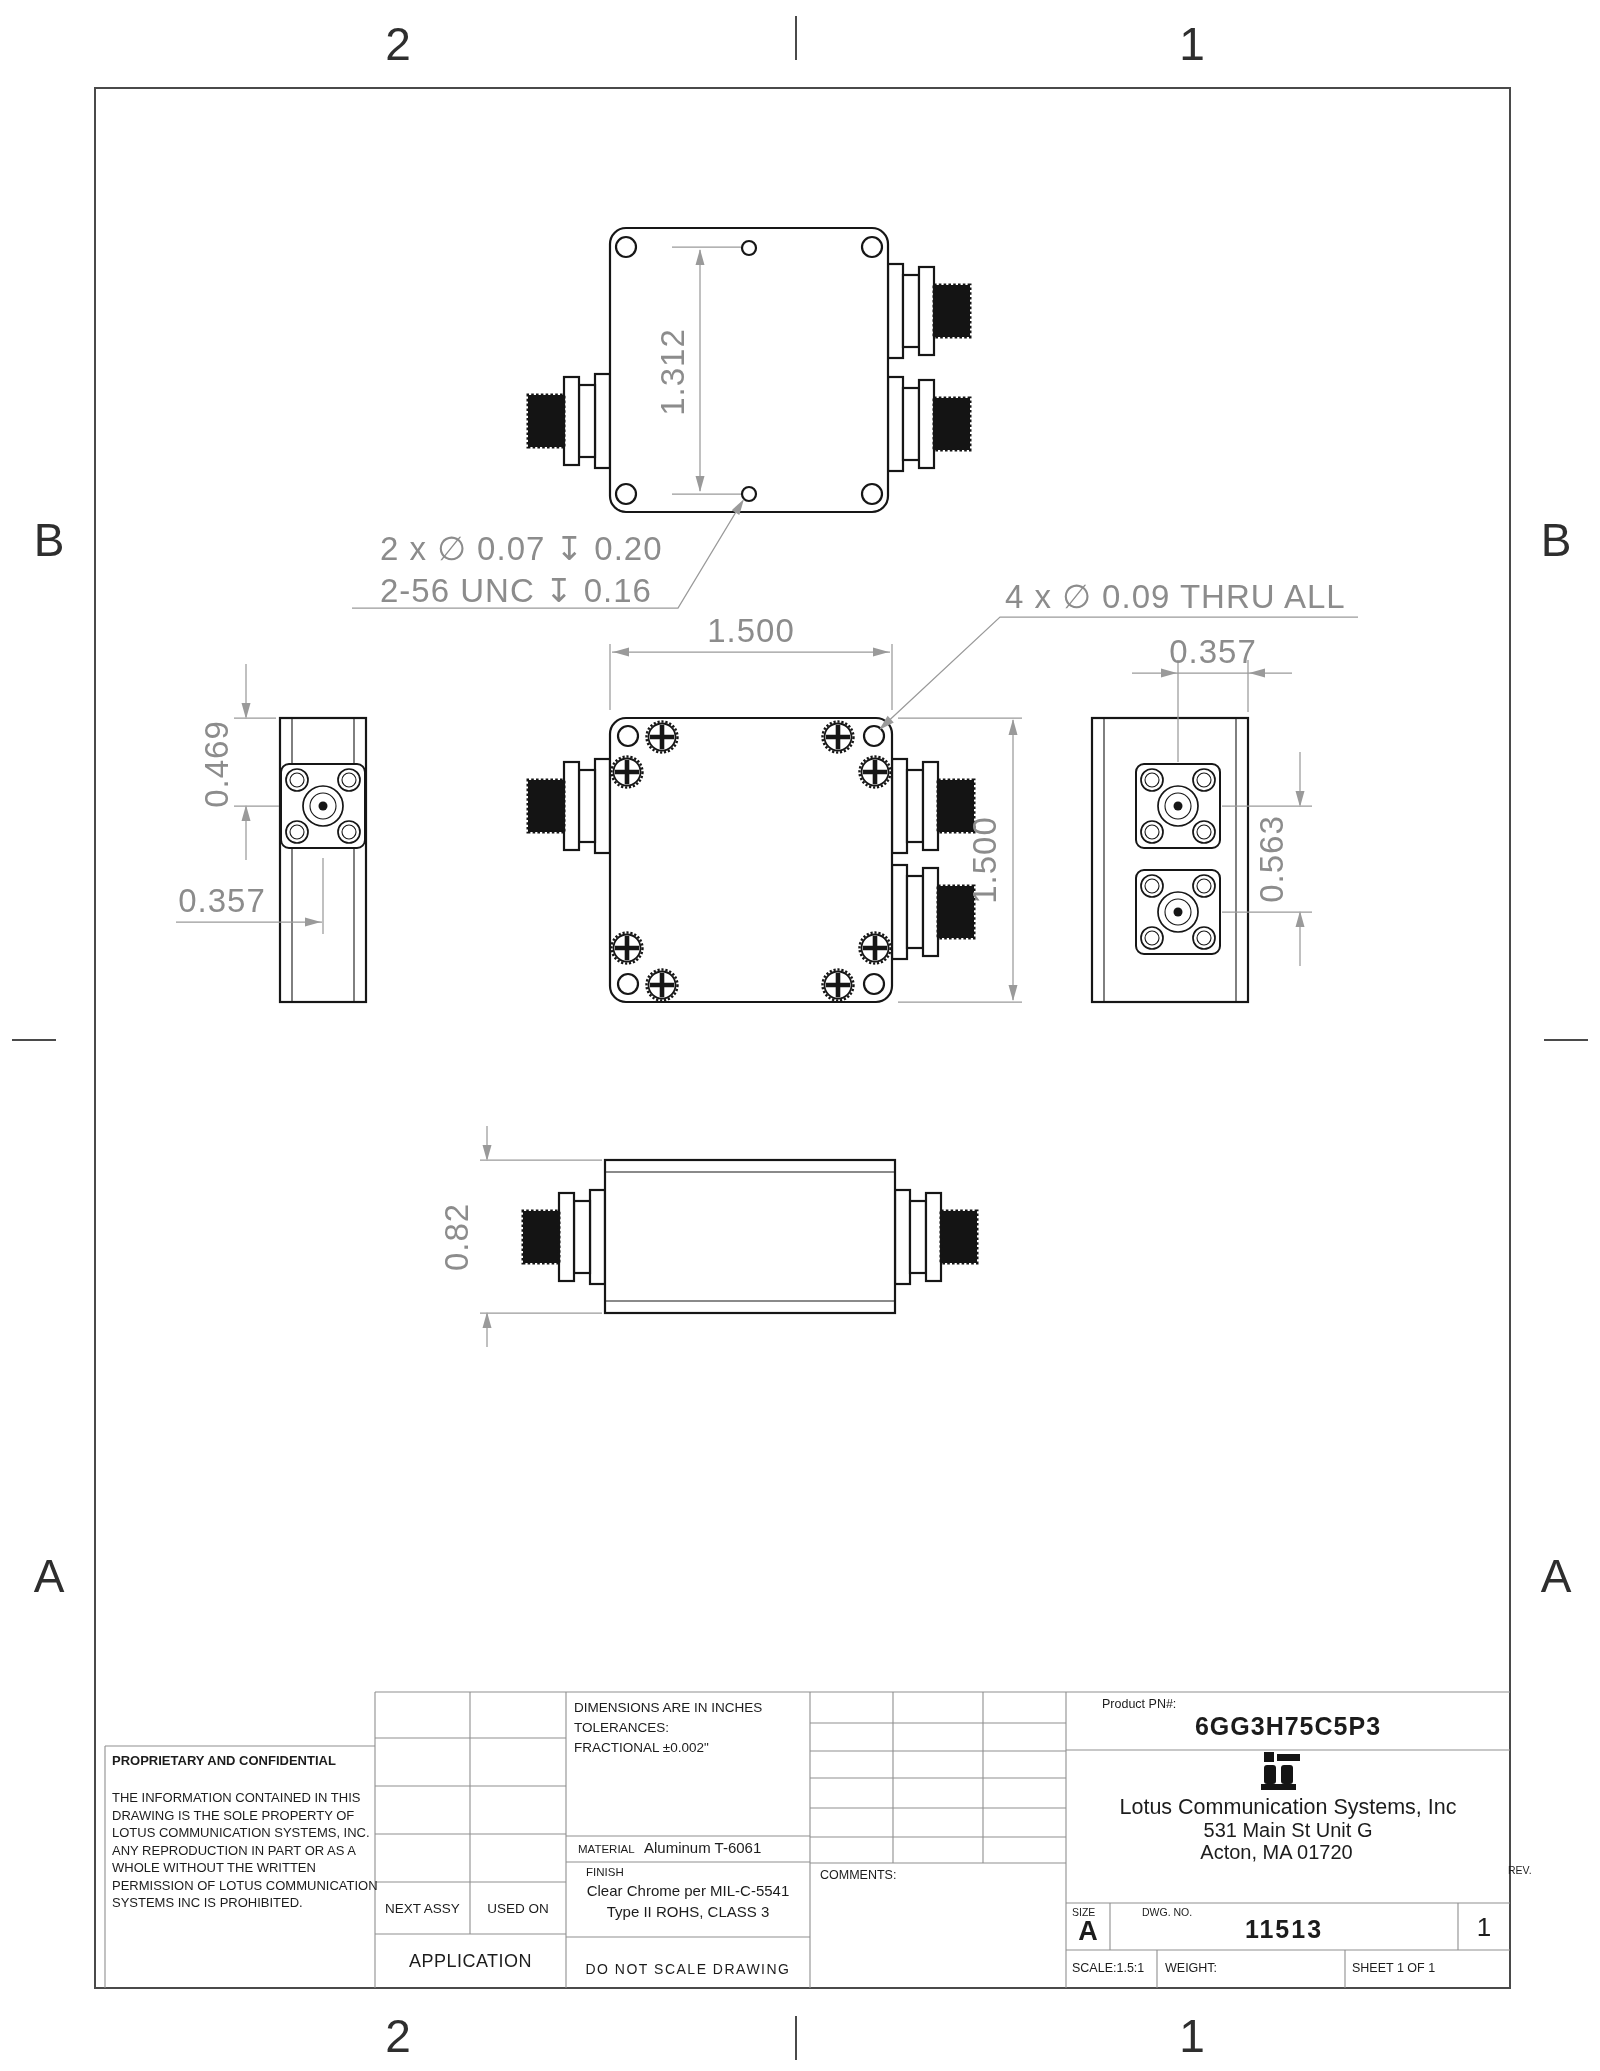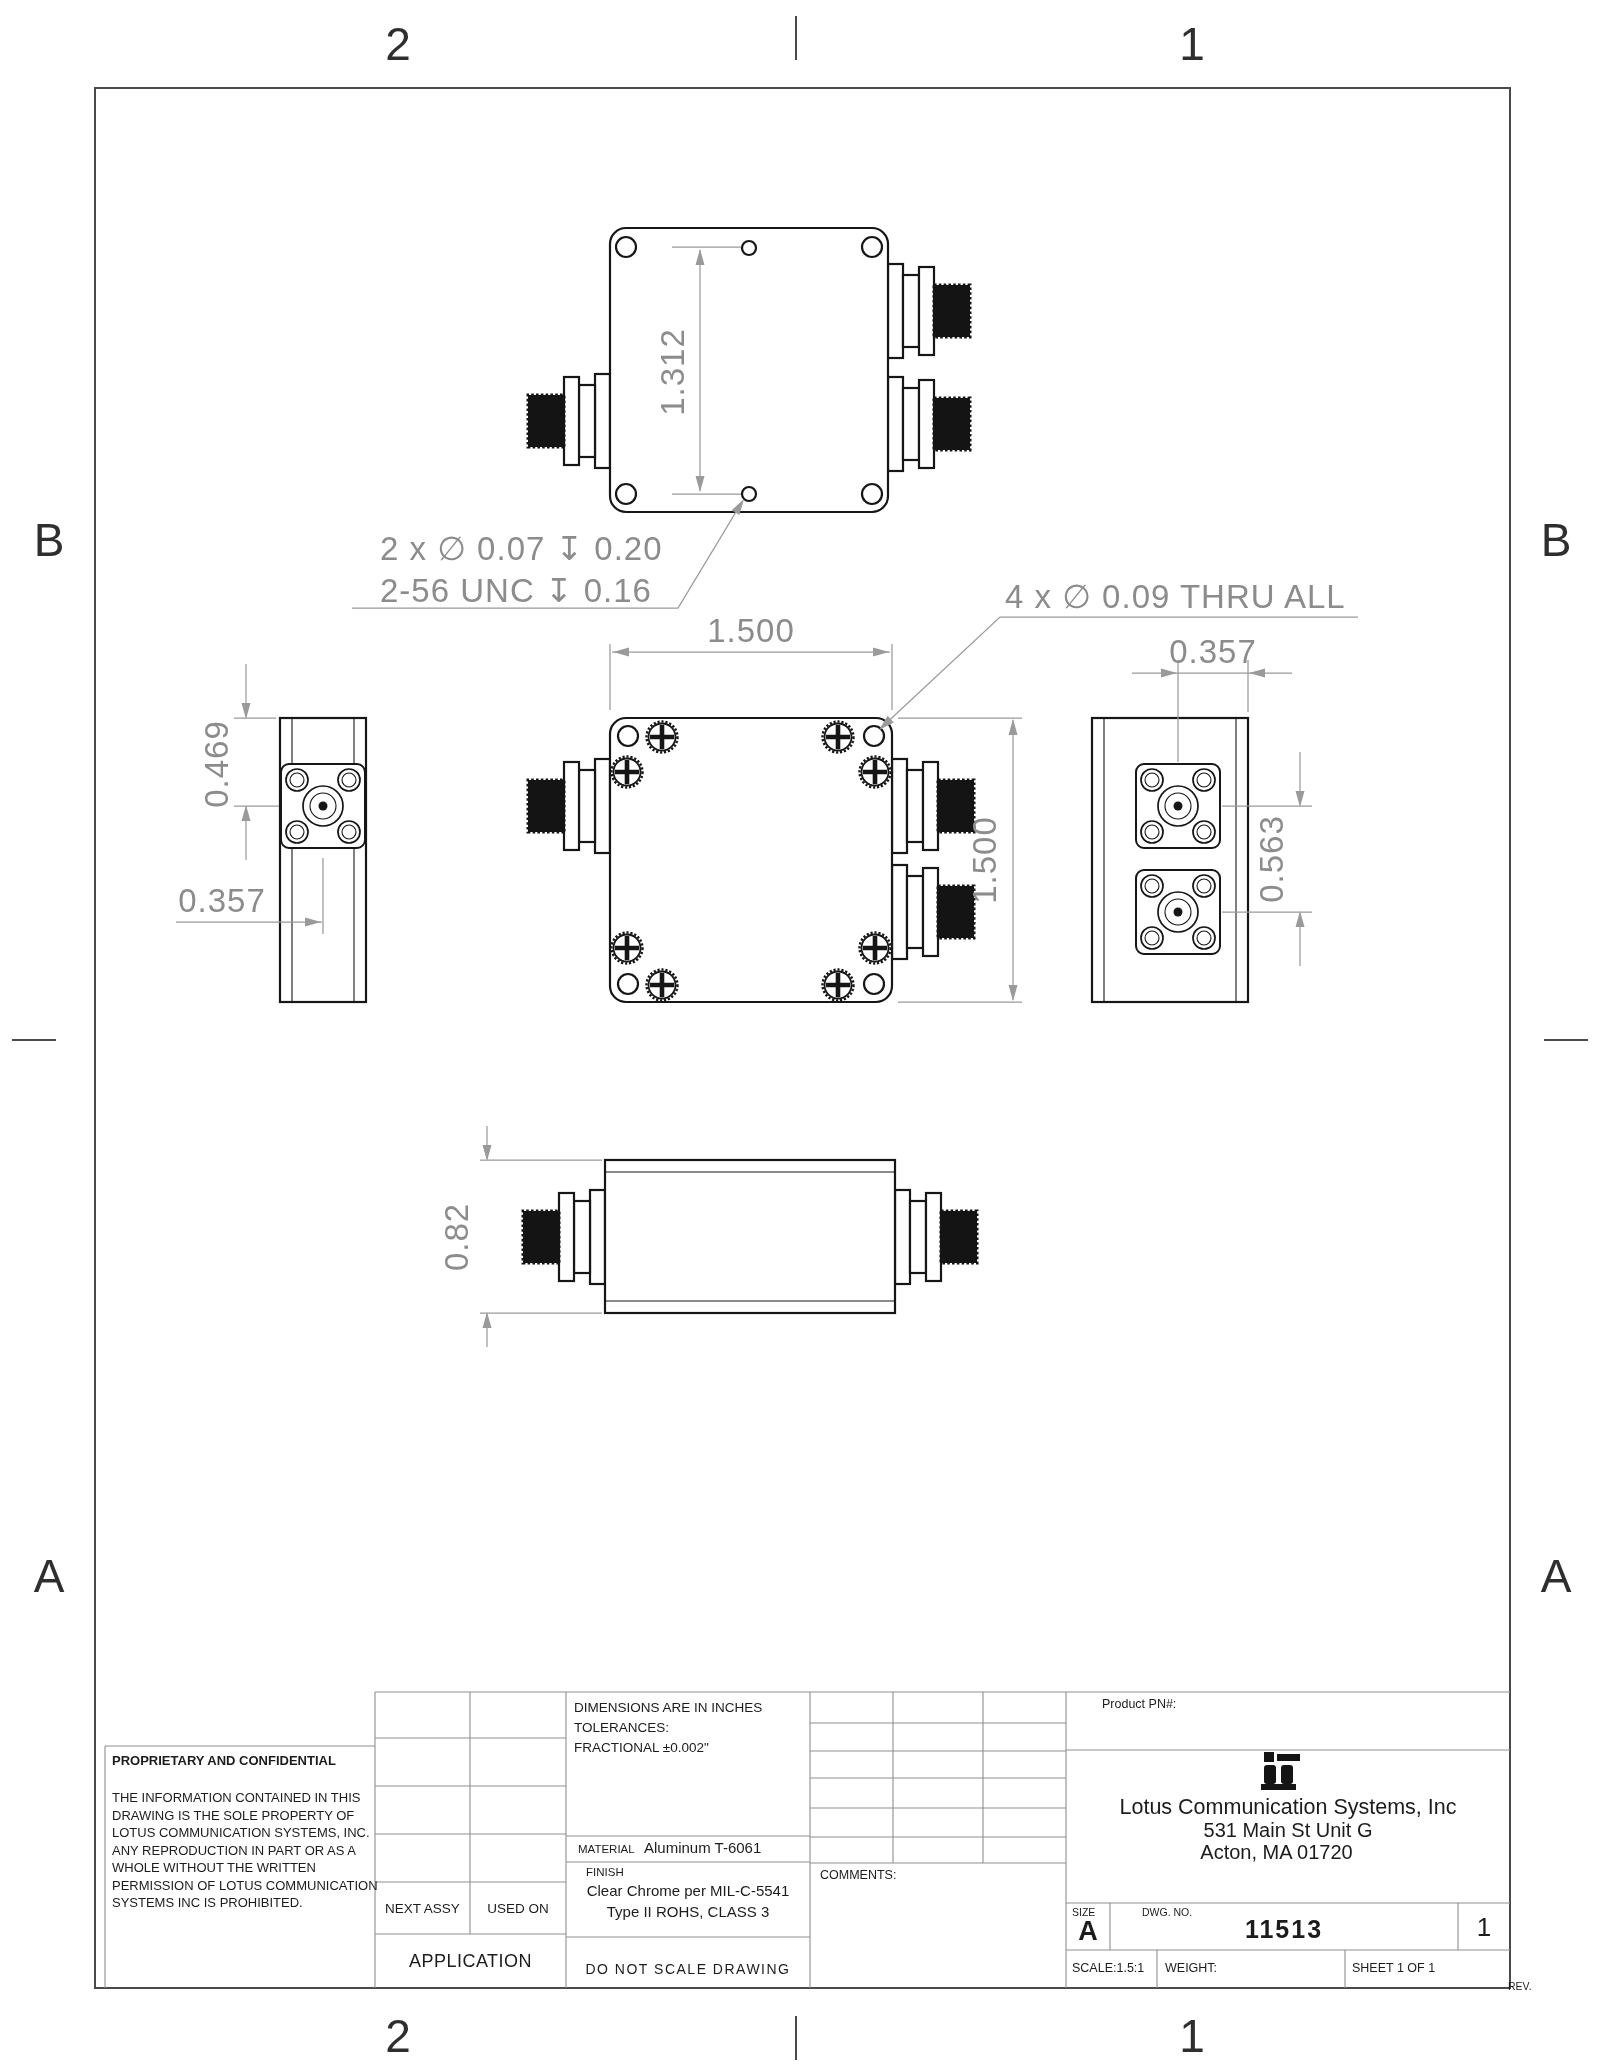--- a/index.html
+++ b/index.html
@@ -277,29 +277,30 @@
 
 <div class="t" style="left:586px;top:1866px;font-size:11.5px;">FINISH</div>
 <div class="t c" style="left:566px;top:1880px;width:244px;height:20px;font-size:15px;">Clear Chrome per MIL-C-5541</div>
 <div class="t c" style="left:566px;top:1901px;width:244px;height:20px;font-size:15px;">Type II ROHS, CLASS 3</div>
 
 <div class="t c" style="left:566px;top:1937px;width:244px;height:63px;font-size:14px;letter-spacing:1.5px;">DO NOT SCALE DRAWING</div>
 
 <div class="t" style="left:820px;top:1868px;font-size:12.5px;">COMMENTS:</div>
 
 <div class="t" style="left:1102px;top:1697px;font-size:12.5px;">Product PN#:</div>
+<div class="t c" style="left:1066px;top:1706px;width:444px;height:40px;font-size:25px;font-weight:bold;letter-spacing:1px;">6GG3H75C5P3</div>
 
 <div class="t c" style="left:1066px;top:1795px;width:444px;height:24px;font-size:21.5px;">Lotus Communication Systems, Inc</div>
 <div class="t c" style="left:1066px;top:1819px;width:444px;height:22px;font-size:20px;">531 Main St Unit G</div>
 <div class="t c" style="left:1066px;top:1841px;width:421px;height:22px;font-size:20px;">Acton, MA 01720</div>
 
 <div class="t" style="left:1072px;top:1906px;font-size:10.5px;">SIZE</div>
 <div class="t c" style="left:1066px;top:1914px;width:44px;height:34px;font-size:27px;font-weight:bold;">A</div>
 <div class="t" style="left:1122px;top:1906px;font-size:10.5px;padding-left:20px;">DWG. NO.</div>
 <div class="t c" style="left:1110px;top:1911px;width:348px;height:36px;font-size:25px;font-weight:bold;letter-spacing:2px;">11513</div>
-<div class="t" style="left:1464px;top:1980px;font-size:10.5px;padding-left:44px;">REV.</div>
+<div class="t" style="left:1464px;top:1864px;font-size:10.5px;padding-left:44px;">REV.</div>
 <div class="t c" style="left:1458px;top:1908px;width:52px;height:38px;font-size:26px;">1</div>
 
 <div class="t" style="left:1072px;top:1961px;font-size:12.5px;">SCALE:1.5:1</div>
 <div class="t" style="left:1165px;top:1961px;font-size:12.5px;">WEIGHT:</div>
 <div class="t" style="left:1352px;top:1961px;font-size:12.5px;">SHEET 1 OF 1</div>
 
 </div>
 
 </body></html>

